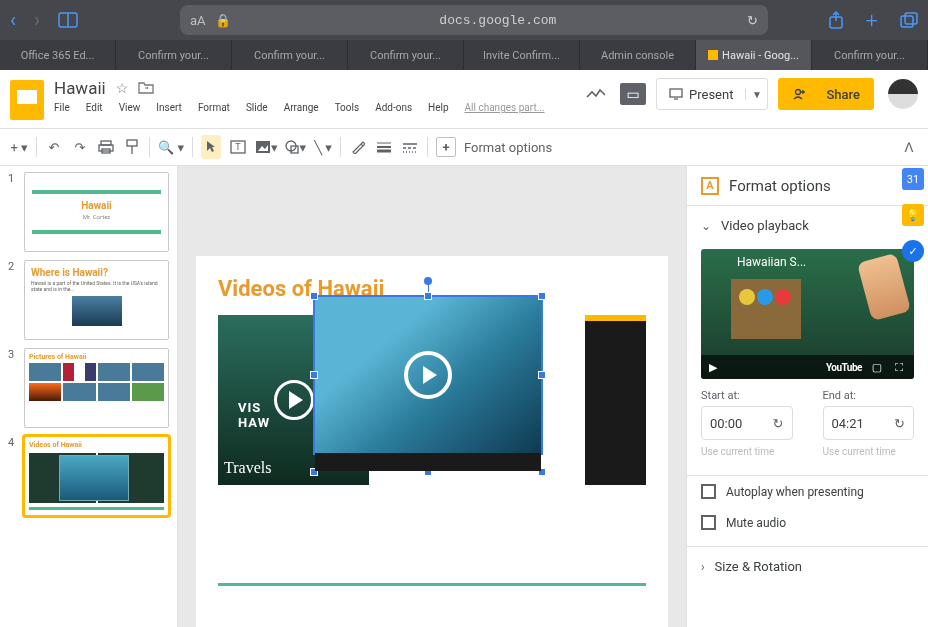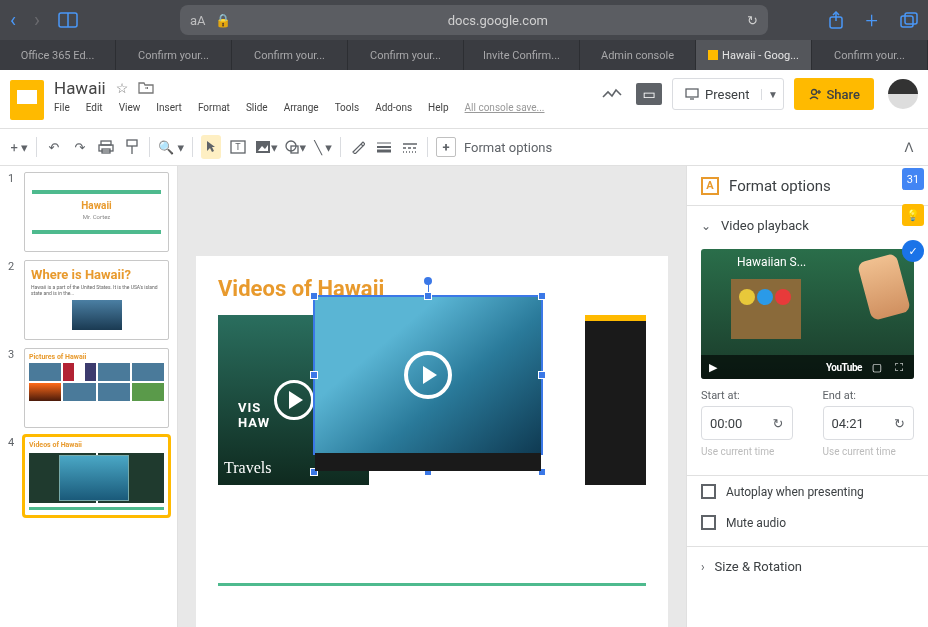--- a/index.html
+++ b/index.html
@@ -4,21 +4,21 @@
   <style>
     * { margin: 0; padding: 0; box-sizing: border-box; font-family: -apple-system, BlinkMacSystemFont, "Segoe UI", Roboto, Arial, sans-serif; }
     body { width: 928px; height: 627px; background: #fff; overflow: hidden; display:flex; flex-direction:column; }
     
     .safari-bar { background: #45474c; height: 40px; display: flex; align-items: center; padding: 0 10px; color: #c6c6c8; }
     .safari-left { display:flex; gap:18px; align-items:center; width:170px;}
     .safari-center { flex:1; display:flex; align-items:center; }
     .url-box { background:#5b5d62; border-radius:8px; height:30px; flex:1; display:flex; align-items:center; padding:0 10px; color:#d0d0d0; font-size:13px; position:relative;}
     .url-box .aa { font-size:13px; color:#bfbfc0; margin-right:10px;}
     .url-box .lock { margin-right:6px;}
-    .url-box .domain { margin:4px auto; }
+    .url-box .domain { margin:4px auto;font-family:Liberation Mono, monospace; }
     .url-box .reload { position:absolute; right:10px; }
     .safari-right { display:flex; gap:22px; align-items:center; width:150px; justify-content:flex-end; color:#4a98f7;}
     
     .tab-bar { background:#3a3c41; height:30px; display:flex; }
     .tab { flex:1; border-right:1px solid #2c2e32; color:#a7a7a9; font-size:11px; display:flex; align-items:center; justify-content:center; padding:0 6px; white-space:nowrap; overflow:hidden; text-overflow:ellipsis; gap:4px;}
     .tab.active { background:#54565b; color:#e5e5e5; }
     .tab .favicon { width:10px; height:10px; background:#ffba00; display:inline-block; }
     
     .docs-hdr { display:flex; align-items:flex-start; padding:8px 10px 0 10px; height:58px; }
     .slides-logo { width:34px; height:40px; background:#ffba00; border-radius:2px; position:relative; margin-right:10px; margin-top:2px;}
@@ -27,42 +27,42 @@
     .doc-title { font-size:17px; color:#444; }
     .star, .move { color:#777; font-size:14px;}
     .menu-row { display:flex; gap:16px; margin-top:4px; font-size:10px; color:#444;align-items:flex-end; }
     .menu-row .save { color:#999; text-decoration:underline; }
     .hdr-right { margin-left:auto; display:flex; align-items:center; gap:10px; }
     .explore-ic, .comment-ic { width:28px; height:28px; color:#5f6368; display:flex; align-items:center; justify-content:center; }
     .comment-ic { background:#5f6368; color:#fff; border-radius:2px; font-size:14px; width:26px; height:22px;}
     .present-btn { border:1px solid #dadce0; border-radius:3px; height:32px; display:flex; align-items:center; }
     .present-btn .main { padding:0 12px; display:flex; gap:6px; align-items:center; font-size:13px; color:#3c4043;}
     .present-btn .dd { border-left:1px solid #dadce0; width:22px; text-align:center; font-size:10px; color:#5f6368;}
-    .share-btn { background:#ffba00; color:#3c4043; height:32px; padding:0 14px; border-radius:3px; display:flex; align-items:center; gap:4px; font-size:13px; font-weight:500; }
+    .share-btn { background:#ffba00; color:#3c4043; height:32px; padding:0 14px; border-radius:3px; display:flex; align-items:center; gap:20px; font-size:13px; font-weight:500; }
     .avatar { width:30px; height:30px; border-radius:50%; background:linear-gradient(#333 50%, #ddd 50%); margin-left:4px;}
     
     .toolbar { height:38px; border-top:1px solid #e0e0e0; border-bottom:1px solid #e0e0e0; display:flex; align-items:center; padding:0 10px; gap:10px; font-size:13px; color:#5f6368;}
     .tb-group { display:flex; align-items:center; gap:8px; }
     .tb-sep { width:1px; height:20px; background:#dadce0; }
     .tb-btn { min-width:18px; height:24px; display:flex; align-items:center; justify-content:center; color:#5f6368; }
     .tb-btn.sel { background:#feefc3; border-radius:3px; padding:0 4px;}
     .toolbar .collapse { margin-left:auto; }
     
     .main-row { flex:1; display:flex; overflow:hidden; }
     .thumbs { width:178px; border-right:1px solid #e0e0e0; padding:6px 8px; background:#fff; display:flex; flex-direction:column; gap:8px; }
     .thumb-wrap { display:flex; gap:6px; }
     .thumb-num { font-size:11px; color:#5f6368; width:10px; }
     .thumb { flex:1; height:80px; border:1px solid #c8c8c8; background:#fff; border-radius:2px; position:relative; overflow:hidden;}
     .thumb.active { outline:3px solid #ffba00; outline-offset:-1px; }
     .t1 { display:flex; flex-direction:column; align-items:center; justify-content:center;}
     .t1 .bar { height:4px; background:#4eba8e; width:90%; }
     .t1 .title { font-size:10px; color:#e89a2d; font-weight:bold; margin:6px 0 2px;}
     .t1 .sub { font-size:6px; color:#888;}
     .t2 { padding:6px; font-size:6px; color:#666;}
-    .t2 .h { color:#e89a2d; font-weight:bold; font-size:13px; margin-bottom:2px;}
+    .t2 .h { color:#e89a2d; font-weight:bold; font-size:10px; margin-bottom:2px;}
     .t2 .pic { width:50px; height:30px; background:linear-gradient(#4b7fa3,#1a3a52); margin:4px auto 0;}
     .t3 { padding:4px;}
     .t3 .h { color:#e89a2d; font-weight:bold; font-size:7px;}
     .t3 .grid { display:grid; grid-template-columns:repeat(4,1fr); gap:2px; margin-top:2px;}
     .t3 .grid div { height:18px; background:#4a7a9a;}
     .t3 .grid div:nth-child(2){ background:linear-gradient(90deg,#b22234 33%,#fff 33% 66%,#3c3b6e 66%);}
     .t3 .grid div:nth-child(5){ background:linear-gradient(#ff6b1a,#4a1a0a);}
     .t3 .grid div:nth-child(8){ background:#5a9a4a;}
     .t4 { display:flex; flex-direction:column; padding:4px; background:#fff;}
     .t4 .h { color:#e89a2d; font-weight:bold; font-size:7px;}
@@ -209,21 +209,21 @@
       <span>File</span>
       <span>Edit</span>
       <span>View</span>
       <span>Insert</span>
       <span>Format</span>
       <span>Slide</span>
       <span>Arrange</span>
       <span>Tools</span>
       <span>Add-ons</span>
       <span>Help</span>
-      <span class="save">All console save...</span>
+      <span class="save">All changes part...</span>
     </div>
   </div>
   <div class="hdr-right">
     <div class="explore-ic">
         <svg width="20" height="14" viewBox="0 0 20 14">
           <polyline points="1,10 6,5 10,9 14,3 19,8" fill="none" stroke="#5f6368" stroke-width="1.6"></polyline>
         </svg>
       </div>
     <div class="comment-ic">▭</div>
     <div class="present-btn">

